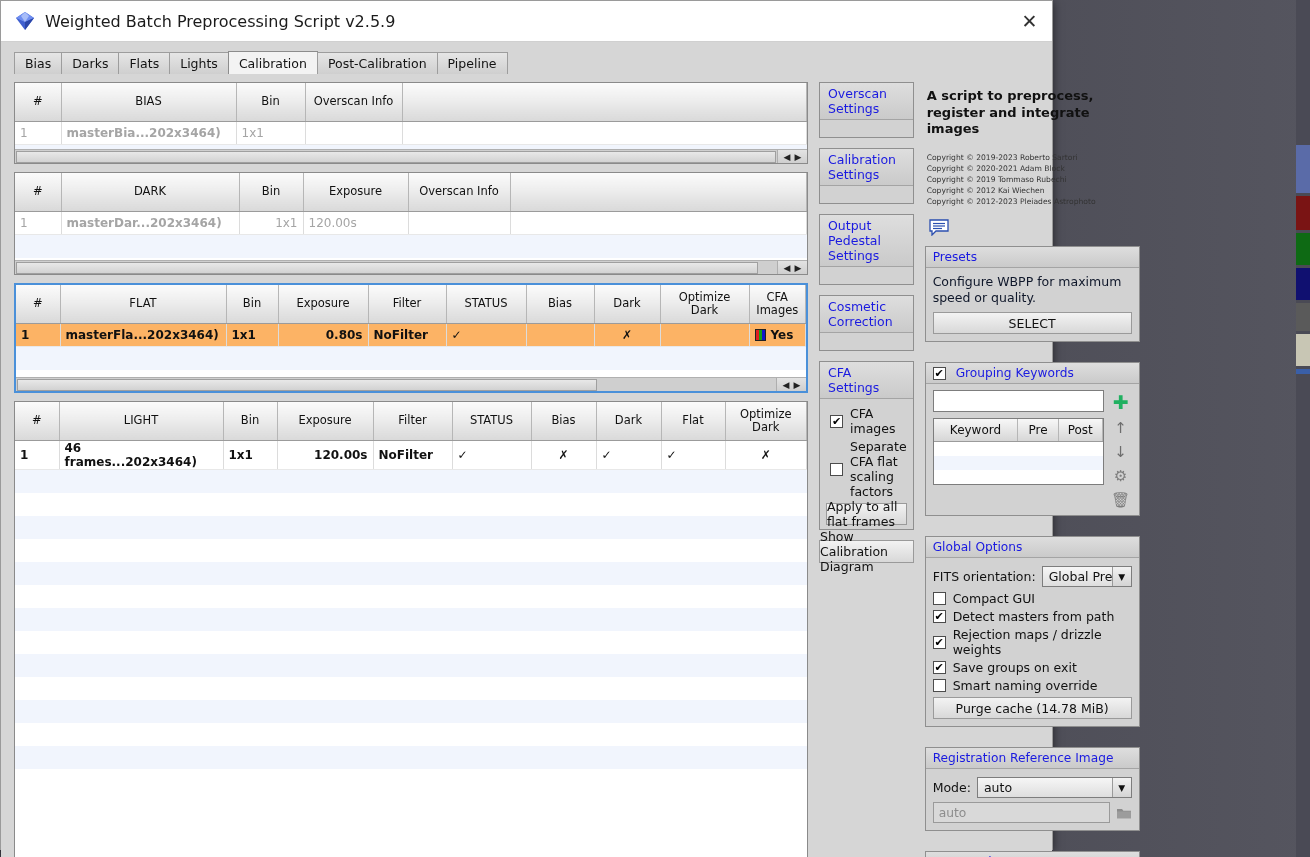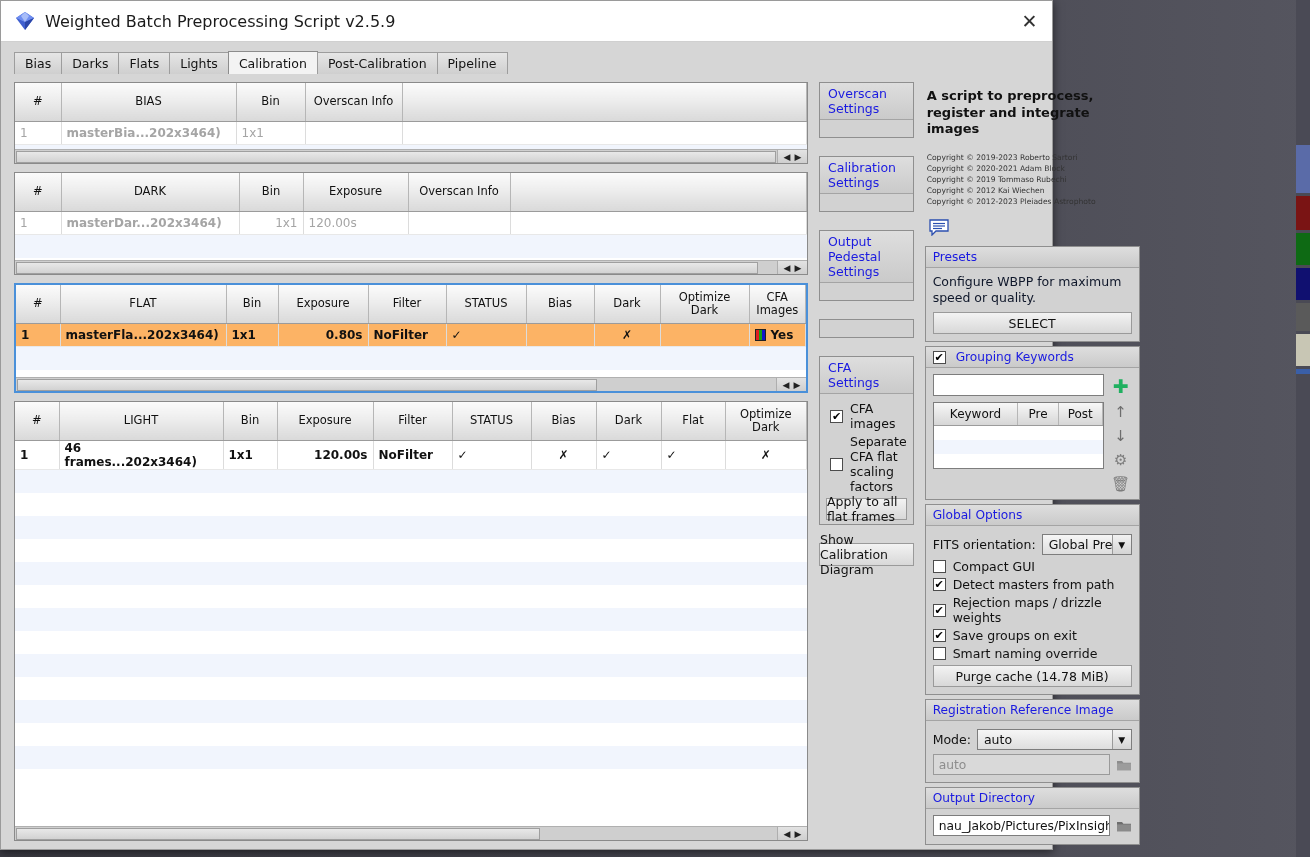--- a/index.html
+++ b/index.html
@@ -144,21 +144,21 @@
     font-size: 9px; color: #222;
   }
 
   .spacerfill { flex: 1; background: #fff; }
   .zebra { height: 23px; }
   .zebra.a { background: #ffffff; }
   .zebra.b { background: #f1f5fd; }
 
   
   .section {
-    border: 1px solid #8f8f8f; margin-bottom: 18px; background: #cfcfcf;
+    border: 1px solid #8f8f8f; margin-bottom: 10px; background: #cfcfcf;
   }
   .section > .head {
     background: linear-gradient(180deg,#dedede,#cacaca);
     border-bottom: 1px solid #a4a4a4;
     padding: 3px 8px; color: #1a1ae0; font-size: 12.5px;
   }
   .section > .bodyc { padding: 4px 6px; background: #d2d2d2; }
   .section.empty > .bodyc { height: 17px; padding: 0; }
 
   .chkrow { display: flex; align-items: center; margin: 3px 0 3px 4px; font-size: 12.5px; color:#111; }
@@ -172,21 +172,21 @@
     background: linear-gradient(180deg,#f3f3f3,#d8d8d8);
     border: 1px solid #9a9a9a; height: 22px; font-size: 12.5px; color: #111;
     cursor: pointer; width: 100%; margin-top: 4px;
   }
 
   
   .r-title { font-size: 13px; font-weight: bold; color: #111; line-height: 1.28; margin: 6px 2px 0 2px; }
   .copyr { margin: 14px 2px 0 2px; font-size: 7.6px; color: #333; line-height: 1.45; }
   .bubble { margin: 12px 0 10px 4px; width: 20px; height: 17px; }
 
-  .panel { border: 1px solid #8f8f8f; background: #d2d2d2; margin-bottom: 4px; }
+  .panel { border: 1px solid #8f8f8f; background: #d2d2d2; margin-bottom: 20px; }
   .panel > .head {
     background: linear-gradient(180deg,#dedede,#cacaca);
     border-bottom: 1px solid #a4a4a4;
     padding: 3px 7px; color: #1a1ae0; font-size: 12.2px;
     display: flex; align-items: center;
   }
   .panel > .inner { padding: 6px 7px 7px 7px; }
   .ptext { font-size: 12.5px; color: #0f172a; line-height: 1.3; margin-bottom: 6px; }
 
   .kwrow { display: flex; gap: 6px; }
@@ -506,20 +506,21 @@
           <div class="head">Calibration Settings</div>
           <div class="bodyc"></div>
         </div>
 
         <div class="section empty">
           <div class="head">Output Pedestal Settings</div>
           <div class="bodyc"></div>
         </div>
 
         <div class="section empty">
+          <div class="head">Cosmetic Correction</div>
           <div class="bodyc"></div>
         </div>
 
         <div class="section">
           <div class="head">CFA Settings</div>
           <div class="bodyc">
             <div class="chkrow">
               <span class="chk">✔</span>
               <span>CFA images</span>
             </div>

